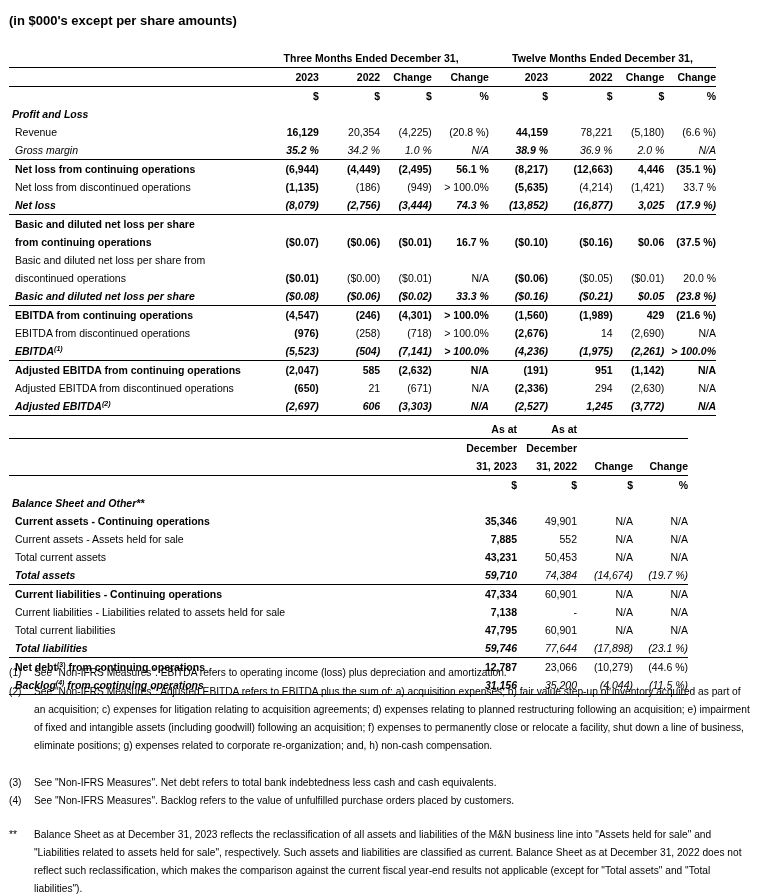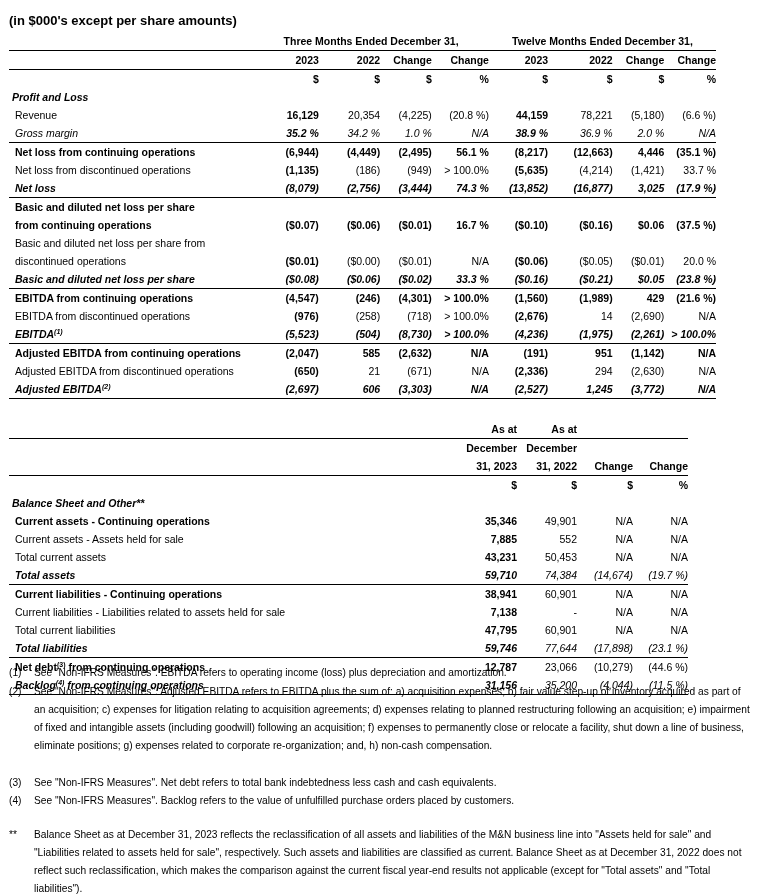--- a/index.html
+++ b/index.html
@@ -21,21 +21,21 @@
   sup { font-size: 7px; vertical-align: 4px; line-height: 0; }
   .fn { position: absolute; left: 9px; width: 745px; font-size: 10.2px; line-height: 18px; }
   .fn .mark { position: absolute; left: 0; top: 0; }
   .fn .txt { margin-left: 25px; }
 </style>
 </head>
 <body>
 
 <div class="abs units">(in $000's except per share amounts)</div>
 
-<table id="pl-table" style="left:9px; top:32px; width:707px;">
+<table id="pl-table" style="left:9px; top:49px; width:707px;">
   <colgroup>
     <col style="width:227px">
       <col style="width:61px">
       <col style="width:57px">
       <col style="width:48px">
       <col style="width:53px">
     <col style="width:55px">
       <col style="width:60px">
       <col style="width:48px">
       <col style="width:48px">
@@ -202,21 +202,21 @@
         <td class="num">&gt; 100.0%</td>
         <td class="num b">(2,676)</td>
         <td class="num">14</td>
         <td class="num">(2,690)</td>
         <td class="num">N/A</td>
       </tr>
       <tr class="line-bot">
         <td class="lbl b"><span>EBITDA</span><sup>(1)</sup></td>
         <td class="num b">(5,523)</td>
         <td class="num b">(504)</td>
-        <td class="num b">(8,730)</td>
+        <td class="num b">(7,141)</td>
         <td class="num b">&gt; 100.0%</td>
         <td class="num b">(4,236)</td>
         <td class="num b">(1,975)</td>
         <td class="num b">(2,261)</td>
         <td class="num b">&gt; 100.0%</td>
       </tr>
       <tr>
         <td class="lbl b"><span>Adjusted EBITDA from continuing operations</span></td>
         <td class="num b">(2,047)</td>
         <td class="num b">585</td>
@@ -317,21 +317,21 @@
       </tr>
       <tr class="line-bot">
         <td class="lbl b"><span>Total assets</span></td>
         <td class="num b">59,710</td>
         <td class="num">74,384</td>
         <td class="num">(14,674)</td>
         <td class="num">(19.7 %)</td>
       </tr>
       <tr>
         <td class="lbl b"><span>Current liabilities - Continuing operations</span></td>
-        <td class="num b">38,941</td>
+        <td class="num b">47,334</td>
         <td class="num">60,901</td>
         <td class="num">N/A</td>
         <td class="num">N/A</td>
       </tr>
       <tr>
         <td class="lbl"><span>Current liabilities - Liabilities related to assets held for sale</span></td>
         <td class="num b">7,138</td>
         <td class="num">-</td>
         <td class="num">N/A</td>
         <td class="num">N/A</td>

